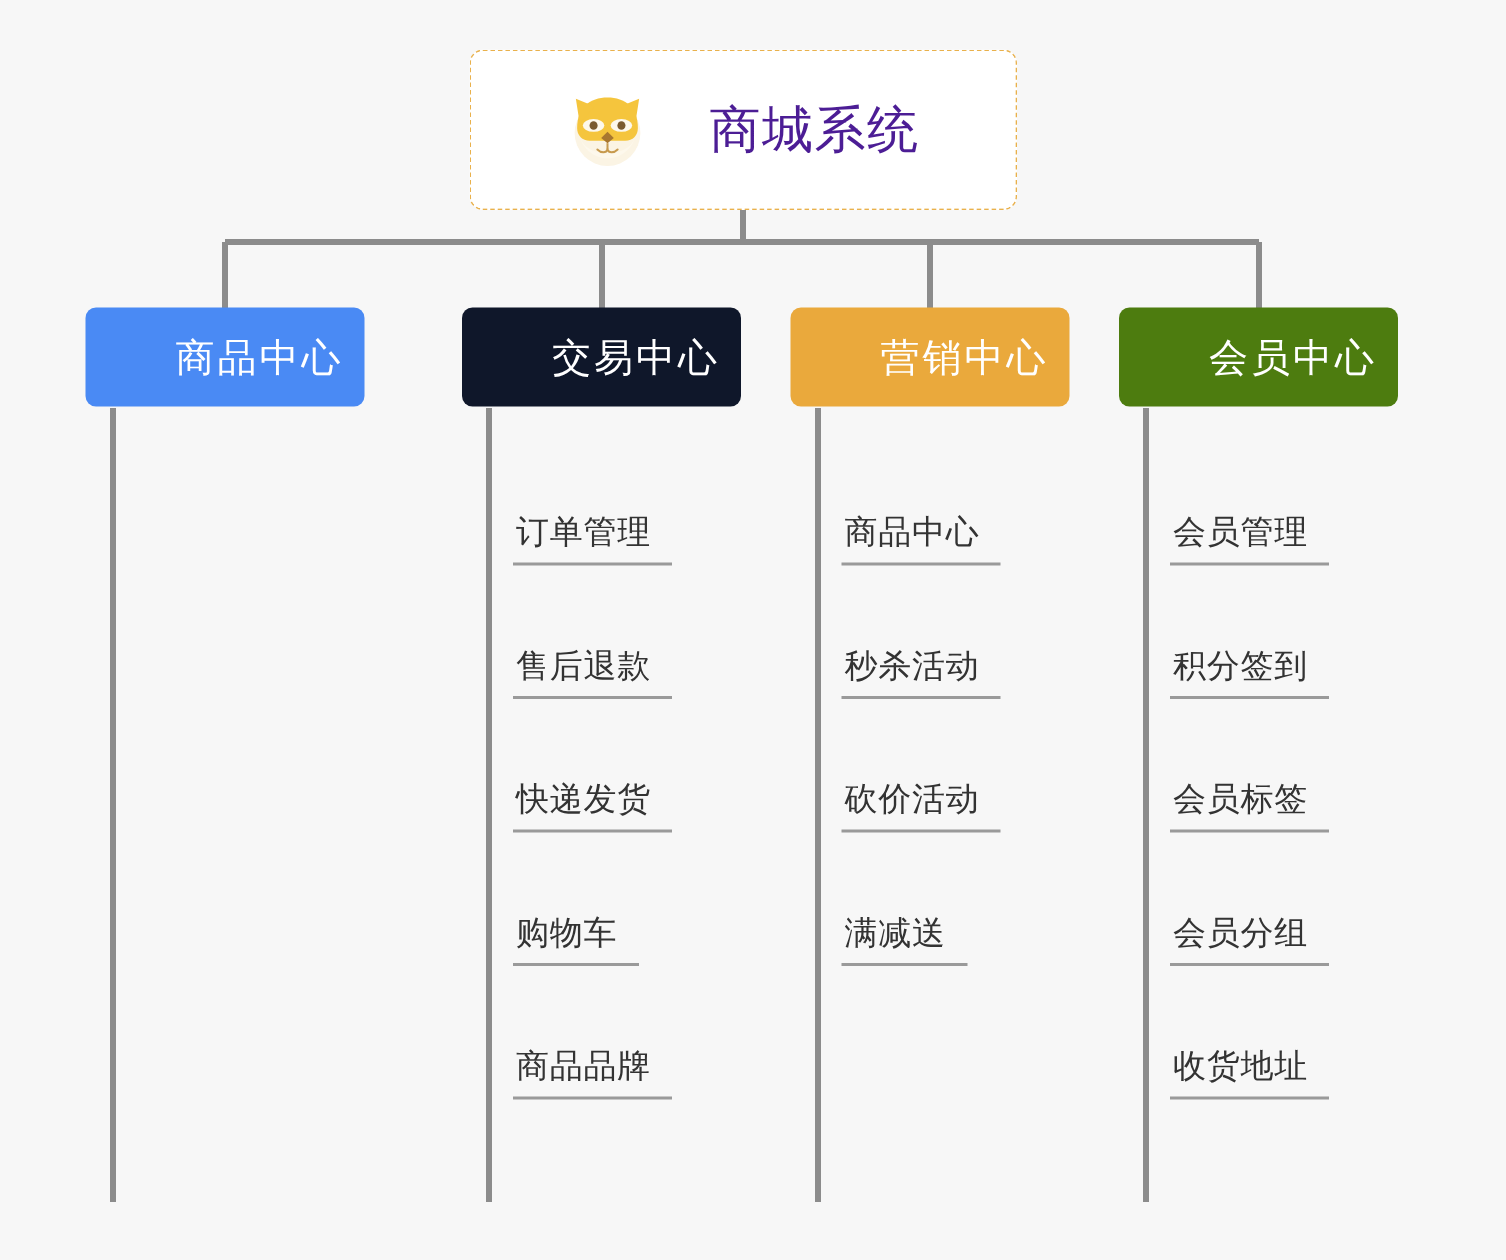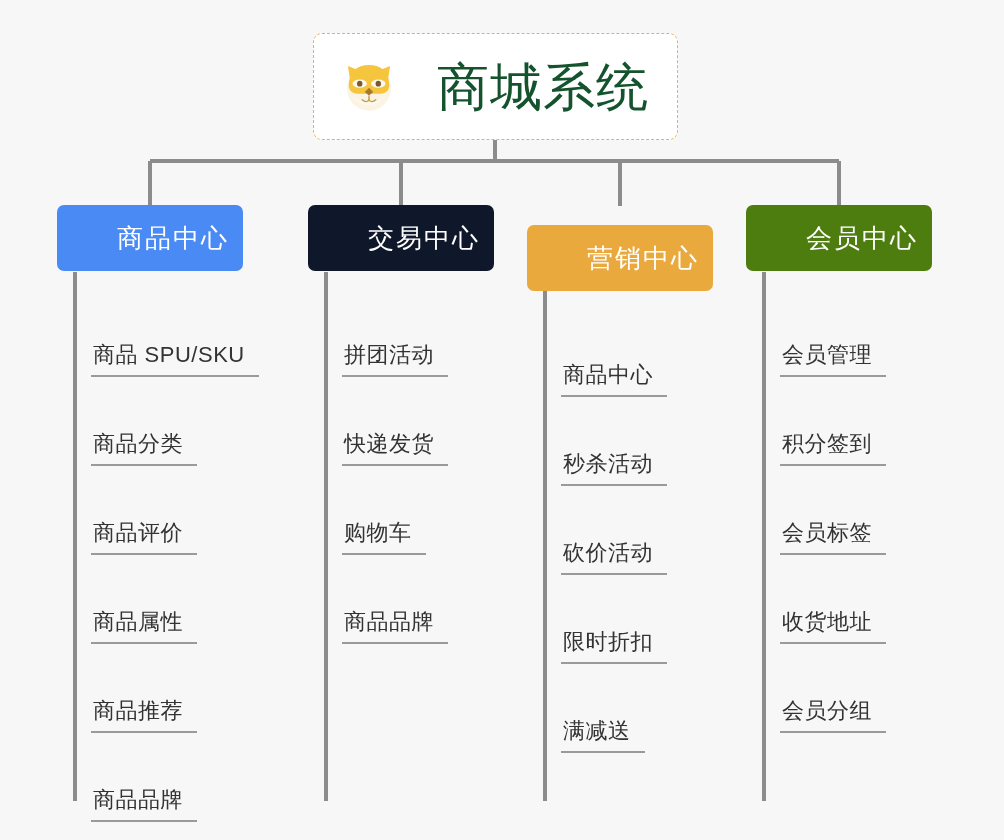--- a/index.html
+++ b/index.html
@@ -37,23 +37,23 @@
     justify-content: center;
     gap: 14px;
   }
   .root-icon {
     width: 54px;
     height: 54px;
     flex: 0 0 auto;
     display: block;
   }
   .root-title {
-    font-size: 52px;
+    font-size: 34px;
     line-height: 1;
-    color: #14532d;
+    color: #4c1d95;
     letter-spacing: 1px;
     white-space: nowrap;
     margin-left: 27px;
   }
 
   
   .connector-svg {
     position: absolute;
     left: 0;
     top: 0;
@@ -63,21 +63,21 @@
   }
 
   
   .column {
     position: absolute;
     top: 205px;
     width: 186px;
   }
   .col-0 { left: 57px; }
   .col-1 { left: 308px; }
-  .col-2 { left: 527px; margin-top: 20px; }
+  .col-2 { left: 527px; }
   .col-3 { left: 746px; }
 
   .cat-box {
     width: 186px;
     height: 66px;
     box-sizing: border-box;
     border-radius: 7px;
     display: flex;
     align-items: center;
     justify-content: center;
@@ -155,49 +155,32 @@
       <line x1="326" y1="272" x2="326" y2="801"></line>
       <line x1="545" y1="272" x2="545" y2="801"></line>
       <line x1="764" y1="272" x2="764" y2="801"></line>
     </g>
   </svg>
 
   <div class="column col-0">
     <div class="cat-box" style="background:#4a8af4">
       <span class="cat-label">商品中心</span>
     </div>
-    <div class="leaf-list">
-      <div class="leaf-item">
-          <span class="leaf-label">商品 SPU/SKU</span>
-        </div>
-      <div class="leaf-item">
-          <span class="leaf-label">商品分类</span>
-        </div>
-      <div class="leaf-item">
-          <span class="leaf-label">商品评价</span>
-        </div>
-      <div class="leaf-item">
-          <span class="leaf-label">商品属性</span>
-        </div>
-      <div class="leaf-item">
-          <span class="leaf-label">商品推荐</span>
-        </div>
-      <div class="leaf-item">
-          <span class="leaf-label">商品品牌</span>
-        </div>
-    </div>
   </div>
 
   <div class="column col-1">
     <div class="cat-box" style="background:#0f172a">
       <span class="cat-label">交易中心</span>
     </div>
     <div class="leaf-list">
       <div class="leaf-item">
-          <span class="leaf-label">拼团活动</span>
+          <span class="leaf-label">订单管理</span>
+        </div>
+      <div class="leaf-item">
+          <span class="leaf-label">售后退款</span>
         </div>
       <div class="leaf-item">
           <span class="leaf-label">快递发货</span>
         </div>
       <div class="leaf-item">
           <span class="leaf-label">购物车</span>
         </div>
       <div class="leaf-item">
           <span class="leaf-label">商品品牌</span>
         </div>
@@ -212,44 +195,41 @@
       <div class="leaf-item">
           <span class="leaf-label">商品中心</span>
         </div>
       <div class="leaf-item">
           <span class="leaf-label">秒杀活动</span>
         </div>
       <div class="leaf-item">
           <span class="leaf-label">砍价活动</span>
         </div>
       <div class="leaf-item">
-          <span class="leaf-label">限时折扣</span>
-        </div>
-      <div class="leaf-item">
           <span class="leaf-label">满减送</span>
         </div>
     </div>
   </div>
 
   <div class="column col-3">
     <div class="cat-box" style="background:#4d7c0f">
       <span class="cat-label">会员中心</span>
     </div>
     <div class="leaf-list">
       <div class="leaf-item">
           <span class="leaf-label">会员管理</span>
         </div>
       <div class="leaf-item">
           <span class="leaf-label">积分签到</span>
         </div>
       <div class="leaf-item">
           <span class="leaf-label">会员标签</span>
         </div>
       <div class="leaf-item">
+          <span class="leaf-label">会员分组</span>
+        </div>
+      <div class="leaf-item">
           <span class="leaf-label">收货地址</span>
         </div>
-      <div class="leaf-item">
-          <span class="leaf-label">会员分组</span>
-        </div>
     </div>
   </div>
 
 </div>
 
 </body></html>

